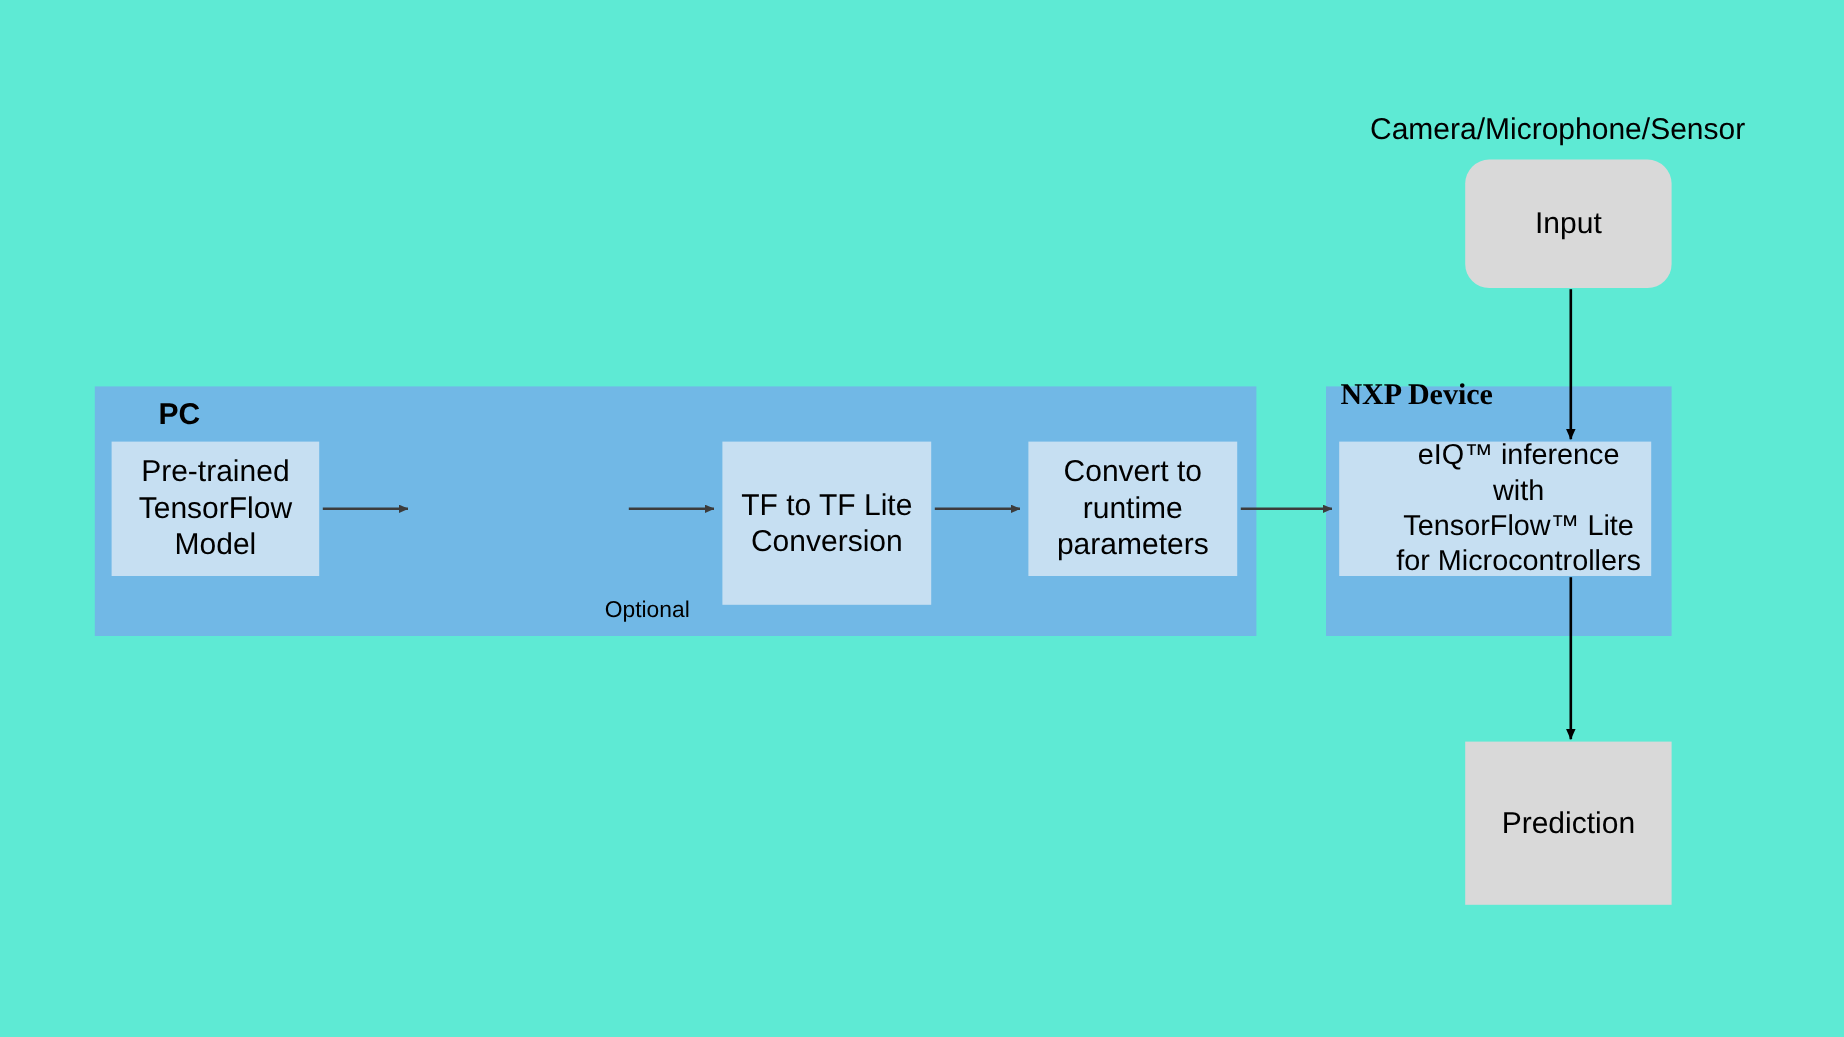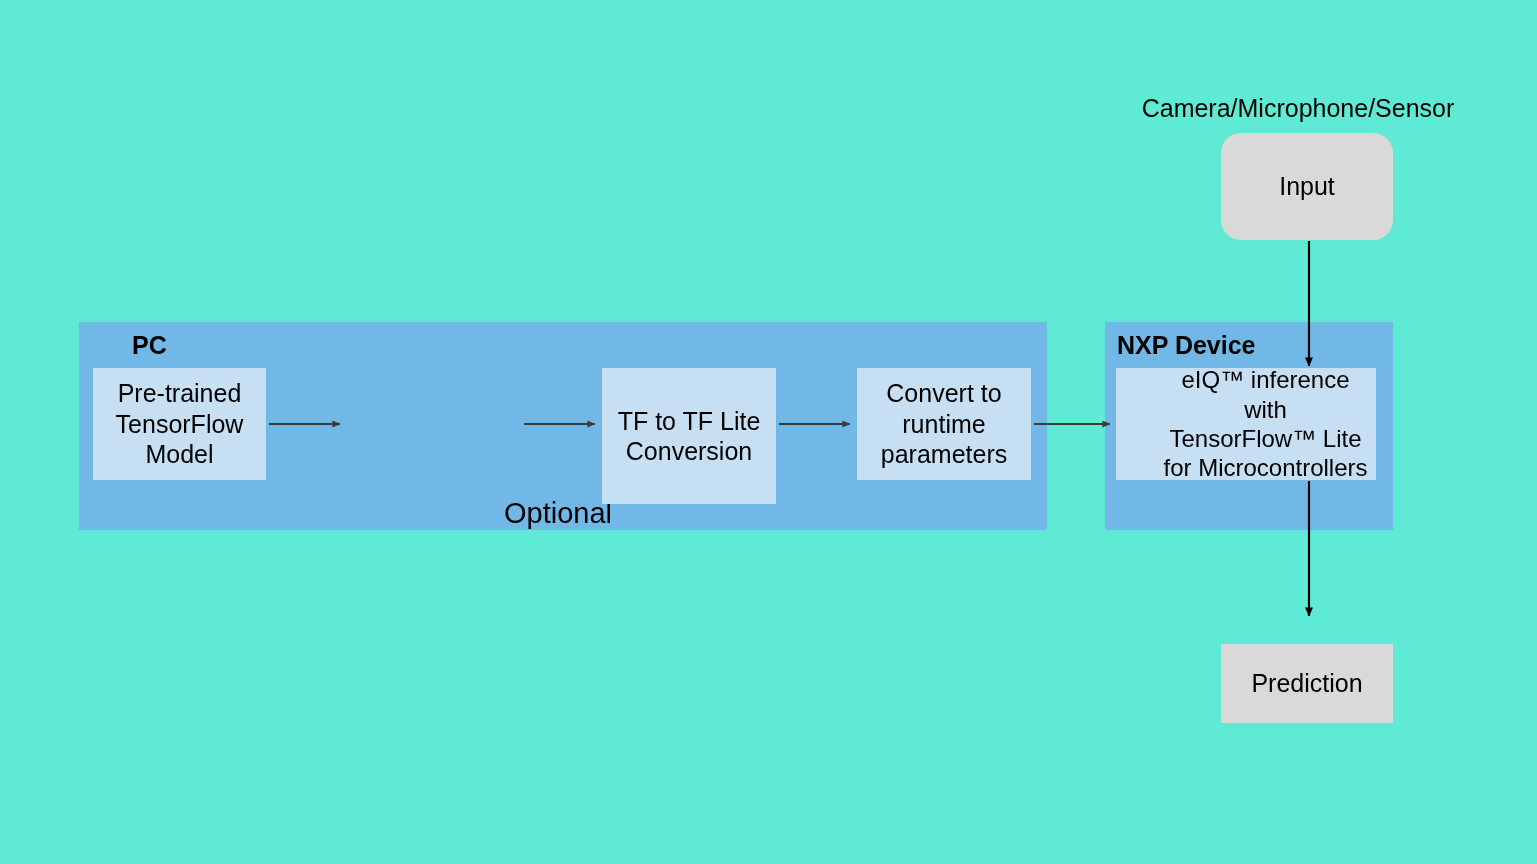--- a/index.html
+++ b/index.html
@@ -28,21 +28,21 @@
   .group-title {
     position: absolute;
     font-weight: bold;
     font-size: 25px;
     line-height: 1;
     color: #000000;
     white-space: nowrap;
   }
   .group-footnote {
     position: absolute;
-    font-size: 29px;
+    font-size: 19px;
     line-height: 1;
     color: #000000;
     white-space: nowrap;
   }
 
   
   .node {
     position: absolute;
     background: #C6DFF2;
     box-sizing: border-box;
@@ -110,27 +110,27 @@
 
 
   <div class="node" style="left:602px; top:368px; width:174px; height:136px;">TF to TF Lite
 Conversion</div>
 
   <div class="node" style="left:857px; top:368px; width:174px; height:112px;">Convert to
 runtime
 parameters</div>
 
   <div class="group abs" style="left:1105px; top:322px; width:288px; height:208px;"></div>
-  <div class="group-title" style="left:1117px; top:333px;">NXP Device</div>
+  <div class="group-title" style="left:1117px; top:317px;font-family:Liberation Serif, serif;">NXP Device</div>
 
   <div class="node" style="left:1116px; top:368px; width:260px; height:112px; font-size:24px;padding-left:45px;">eIQ™ inference with
 TensorFlow™ Lite
 for Microcontrollers</div>
 
-  <div class="io-node" style="left:1221px; top:644px; width:172px; height:79px;">Prediction</div>
+  <div class="io-node" style="left:1221px; top:618px; width:172px; height:136px;">Prediction</div>
 
   <svg id="connectors" viewBox="0 0 1537 864">
     <defs>
       <marker id="arrowhead" markerWidth="9" markerHeight="8" refX="8.6" refY="4" orient="auto" markerUnits="userSpaceOnUse">
         <path d="M0,0 L9,4 L0,8 z" fill="#000000"></path>
       </marker>
       <marker id="arrowhead-thin" markerWidth="8" markerHeight="7" refX="7.6" refY="3.5" orient="auto" markerUnits="userSpaceOnUse">
         <path d="M0,0 L8,3.5 L0,7 z" fill="#3C3C3C"></path>
       </marker>
     </defs>

